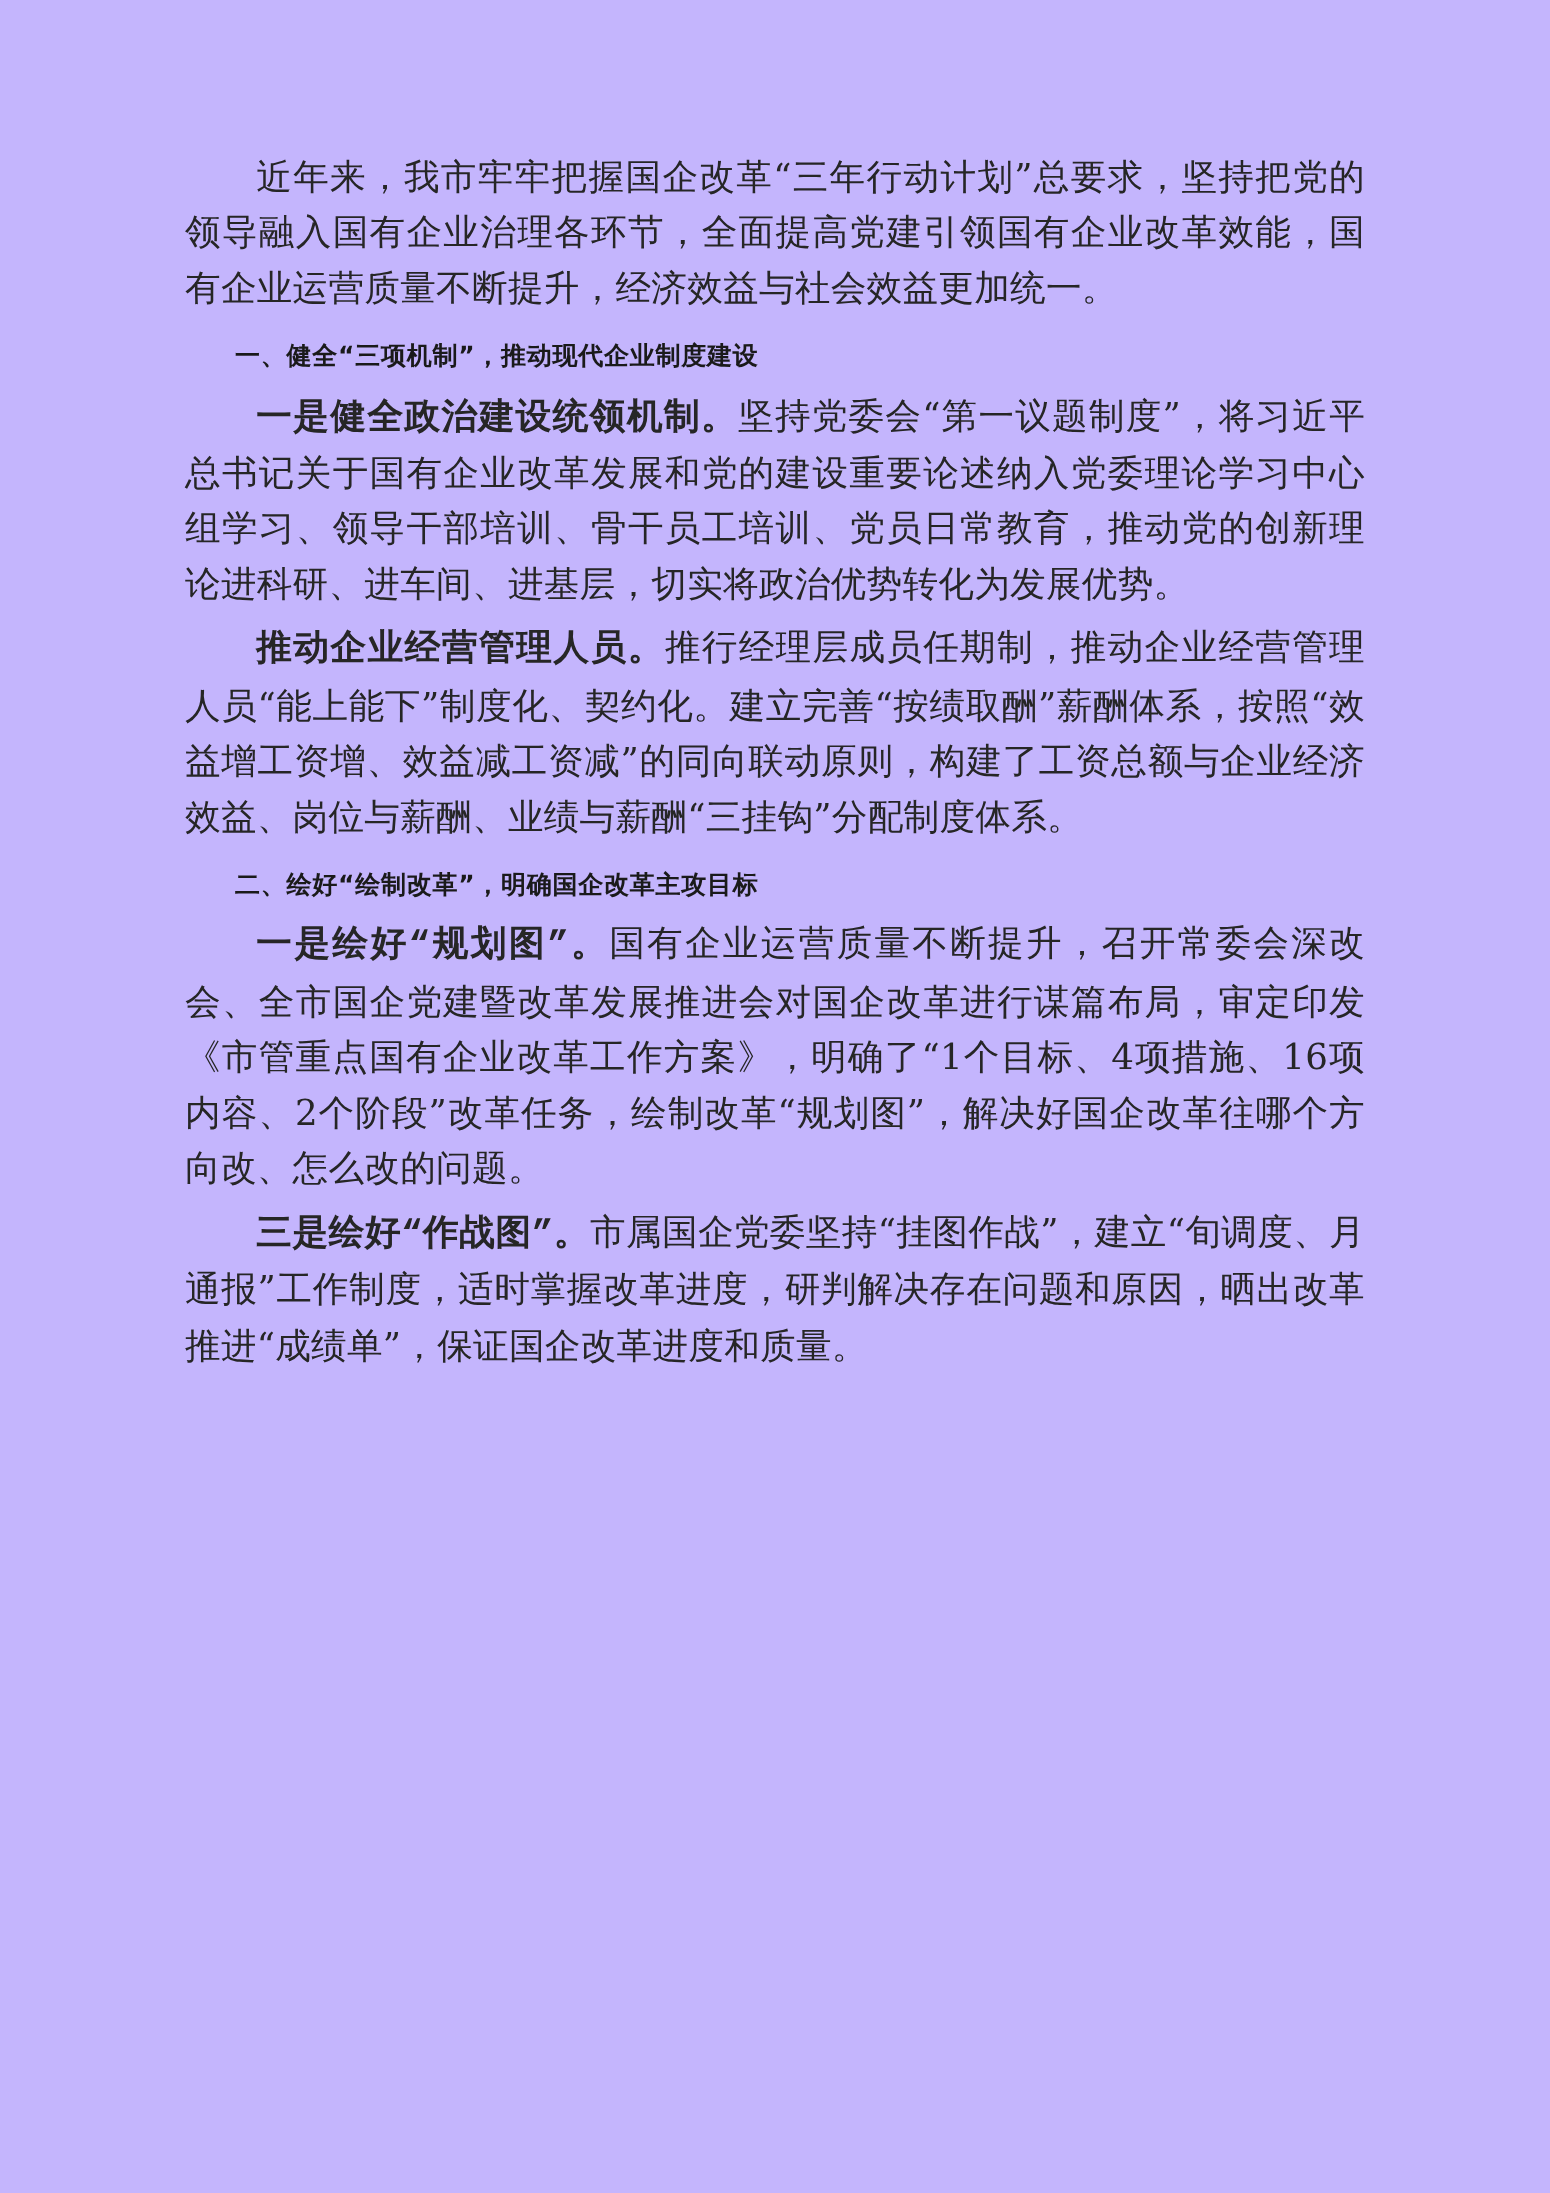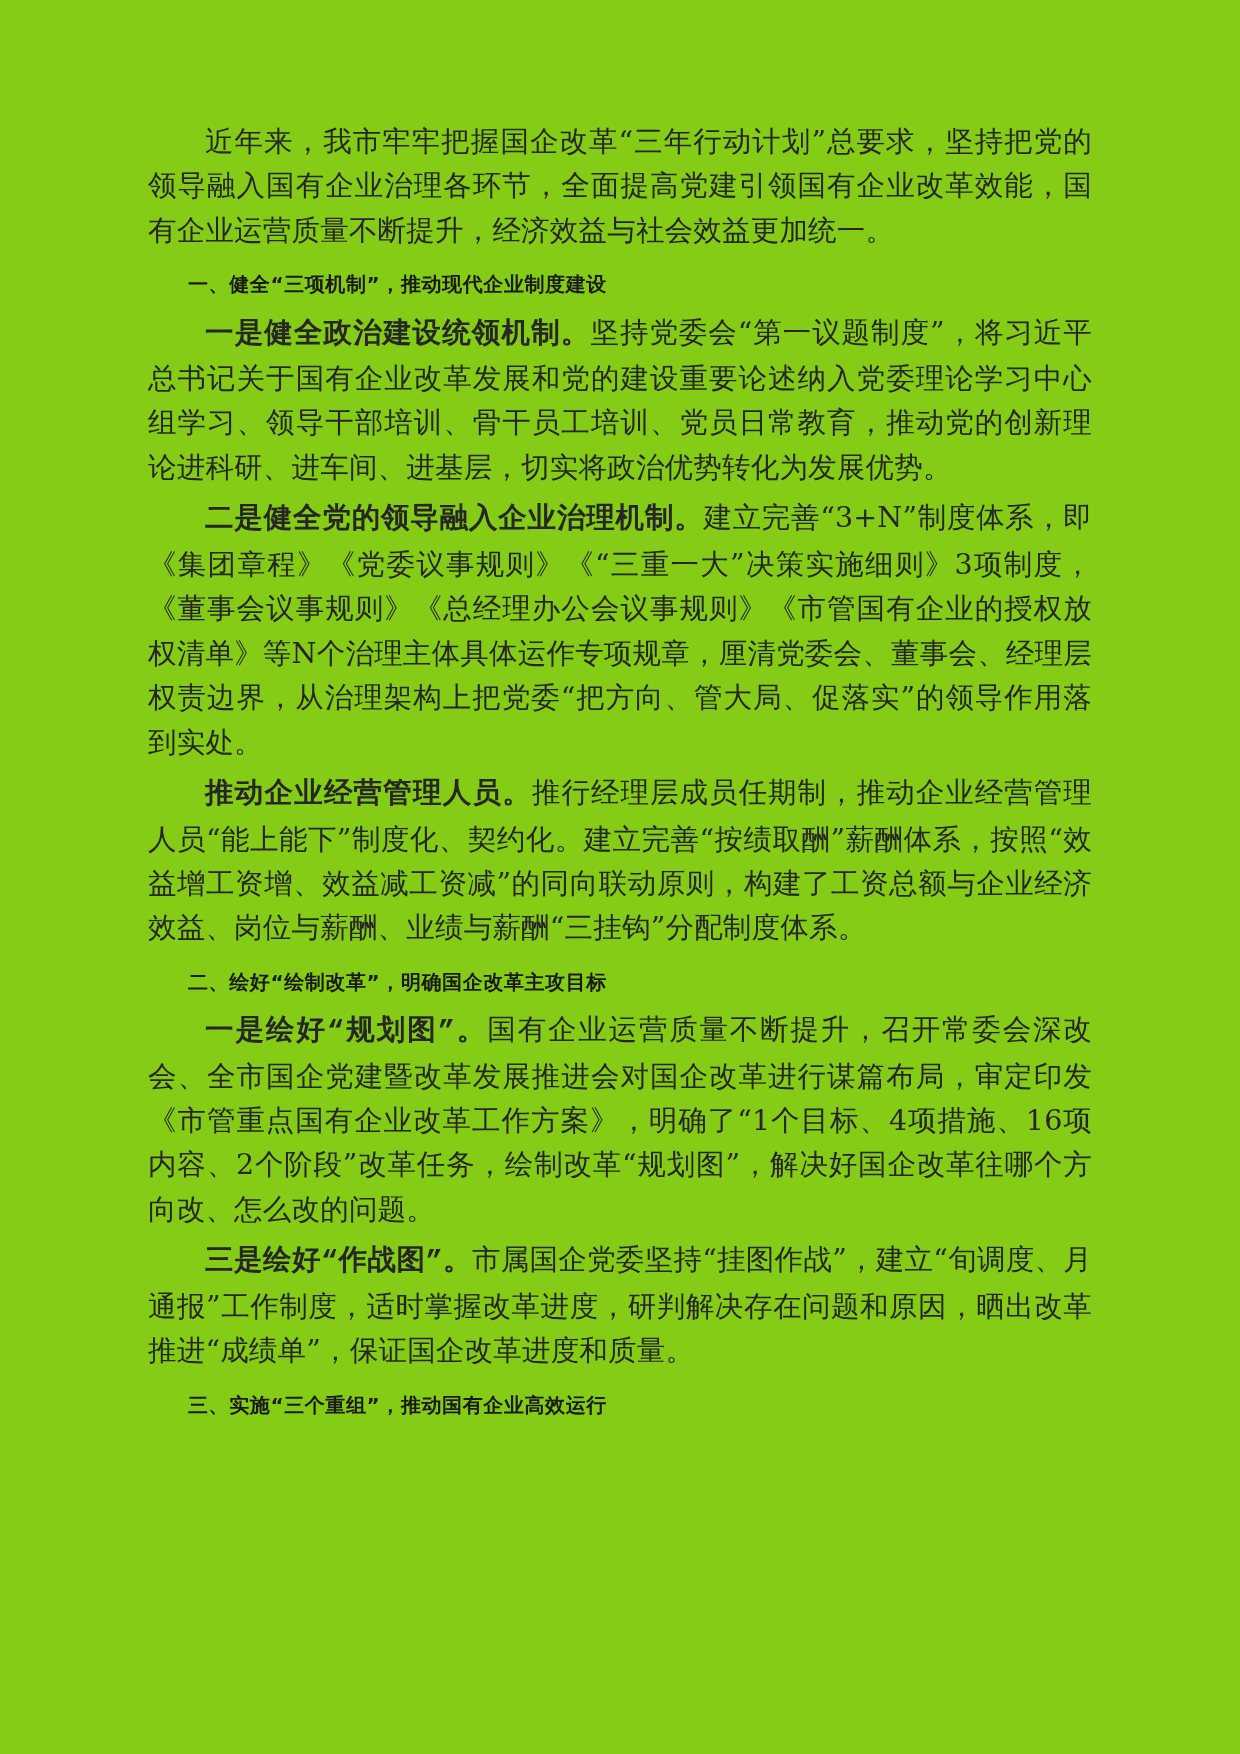--- a/index.html
+++ b/index.html
@@ -11,21 +11,21 @@
     width: 1240px;
     height: 1754px;
     font-family: "DejaVu Serif", "Liberation Serif", serif;
     color: #1a1a1a;
   }
   .page {
     box-sizing: border-box;
     width: 1240px;
     height: 1754px;
     padding: 120px 148px 100px 148px;
-    background: #84cc16;
+    background: #c4b5fd;
   }
   .doc {
     width: 944px;
   }
   p.body-para {
     margin: 0 0 6px 0;
     font-size: 28.5px;
     line-height: 1.56;
     text-align: justify;
     text-justify: inter-ideograph;
@@ -50,20 +50,18 @@
   }
 </style>
 </head>
 <body>
 
 <div class="page">
   <div class="doc" id="doc-body">
       <p class="body-para">近年来，我市牢牢把握国企改革“三年行动计划”总要求，坚持把党的领导融入国有企业治理各环节，全面提高党建引领国有企业改革效能，国有企业运营质量不断提升，经济效益与社会效益更加统一。</p>
       <p class="heading">一、健全“三项机制”，推动现代企业制度建设</p>
       <p class="body-para"><span class="lead">一是健全政治建设统领机制。</span><span>坚持党委会“第一议题制度”，将习近平总书记关于国有企业改革发展和党的建设重要论述纳入党委理论学习中心组学习、领导干部培训、骨干员工培训、党员日常教育，推动党的创新理论进科研、进车间、进基层，切实将政治优势转化为发展优势。</span></p>
-      <p class="body-para"><span class="lead">二是健全党的领导融入企业治理机制。</span><span>建立完善“3+N”制度体系，即《集团章程》《党委议事规则》《“三重一大”决策实施细则》3项制度，《董事会议事规则》《总经理办公会议事规则》《市管国有企业的授权放权清单》等N个治理主体具体运作专项规章，厘清党委会、董事会、经理层权责边界，从治理架构上把党委“把方向、管大局、促落实”的领导作用落到实处。</span></p>
       <p class="body-para"><span class="lead">推动企业经营管理人员。</span><span>推行经理层成员任期制，推动企业经营管理人员“能上能下”制度化、契约化。建立完善“按绩取酬”薪酬体系，按照“效益增工资增、效益减工资减”的同向联动原则，构建了工资总额与企业经济效益、岗位与薪酬、业绩与薪酬“三挂钩”分配制度体系。</span></p>
       <p class="heading">二、绘好“绘制改革”，明确国企改革主攻目标</p>
       <p class="body-para"><span class="lead">一是绘好“规划图”。</span><span>国有企业运营质量不断提升，召开常委会深改会、全市国企党建暨改革发展推进会对国企改革进行谋篇布局，审定印发《市管重点国有企业改革工作方案》，明确了“1个目标、4项措施、16项内容、2个阶段”改革任务，绘制改革“规划图”，解决好国企改革往哪个方向改、怎么改的问题。</span></p>
       <p class="body-para"><span class="lead">三是绘好“作战图”。</span><span>市属国企党委坚持“挂图作战”，建立“旬调度、月通报”工作制度，适时掌握改革进度，研判解决存在问题和原因，晒出改革推进“成绩单”，保证国企改革进度和质量。</span></p>
-      <p class="heading">三、实施“三个重组”，推动国有企业高效运行</p>
     </div>
 </div>
 
 </body></html>

